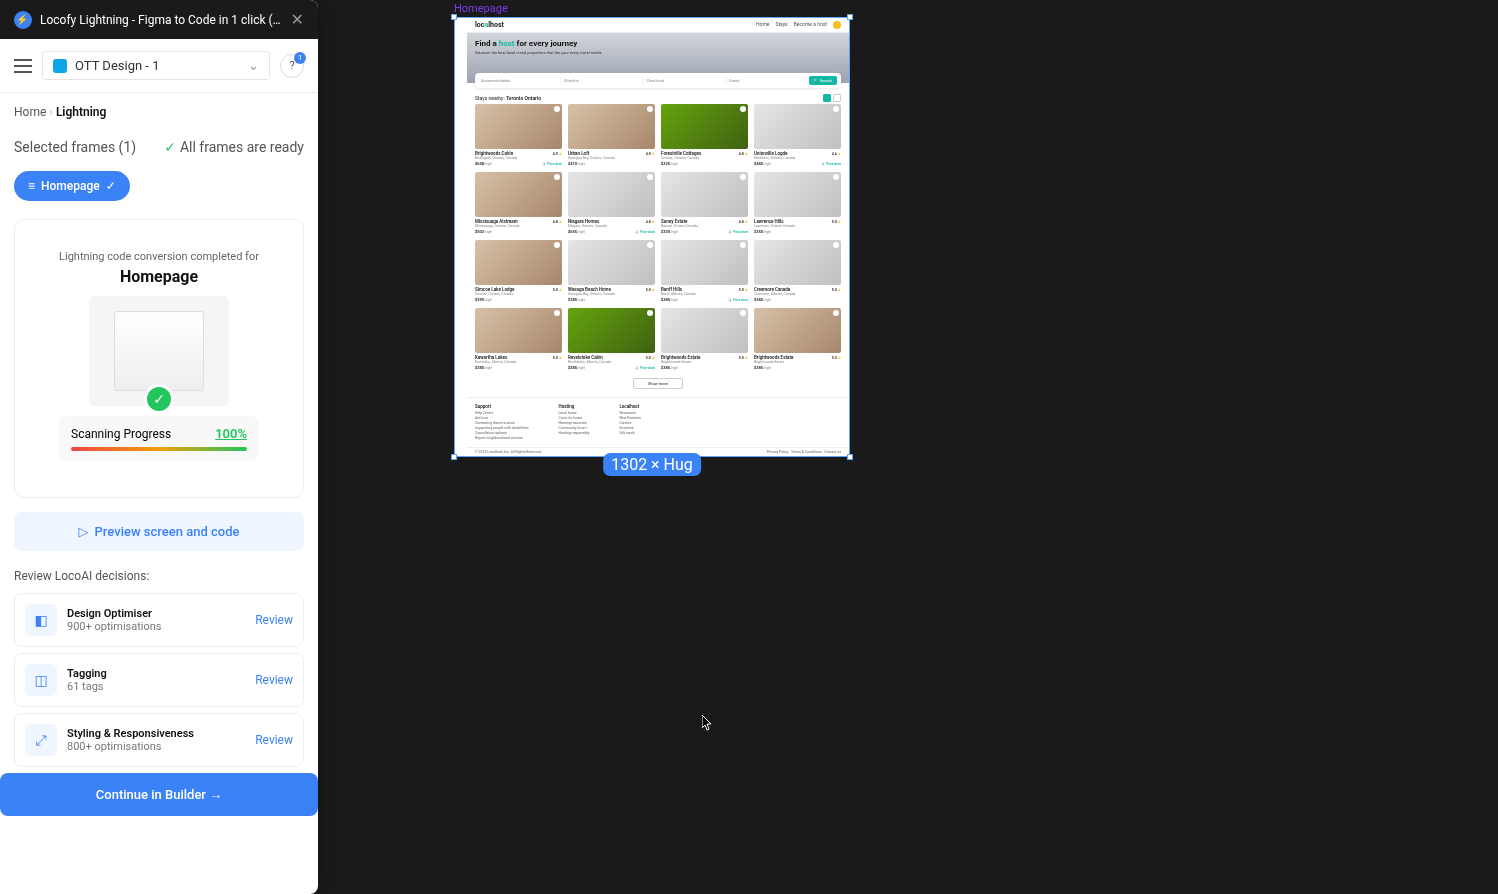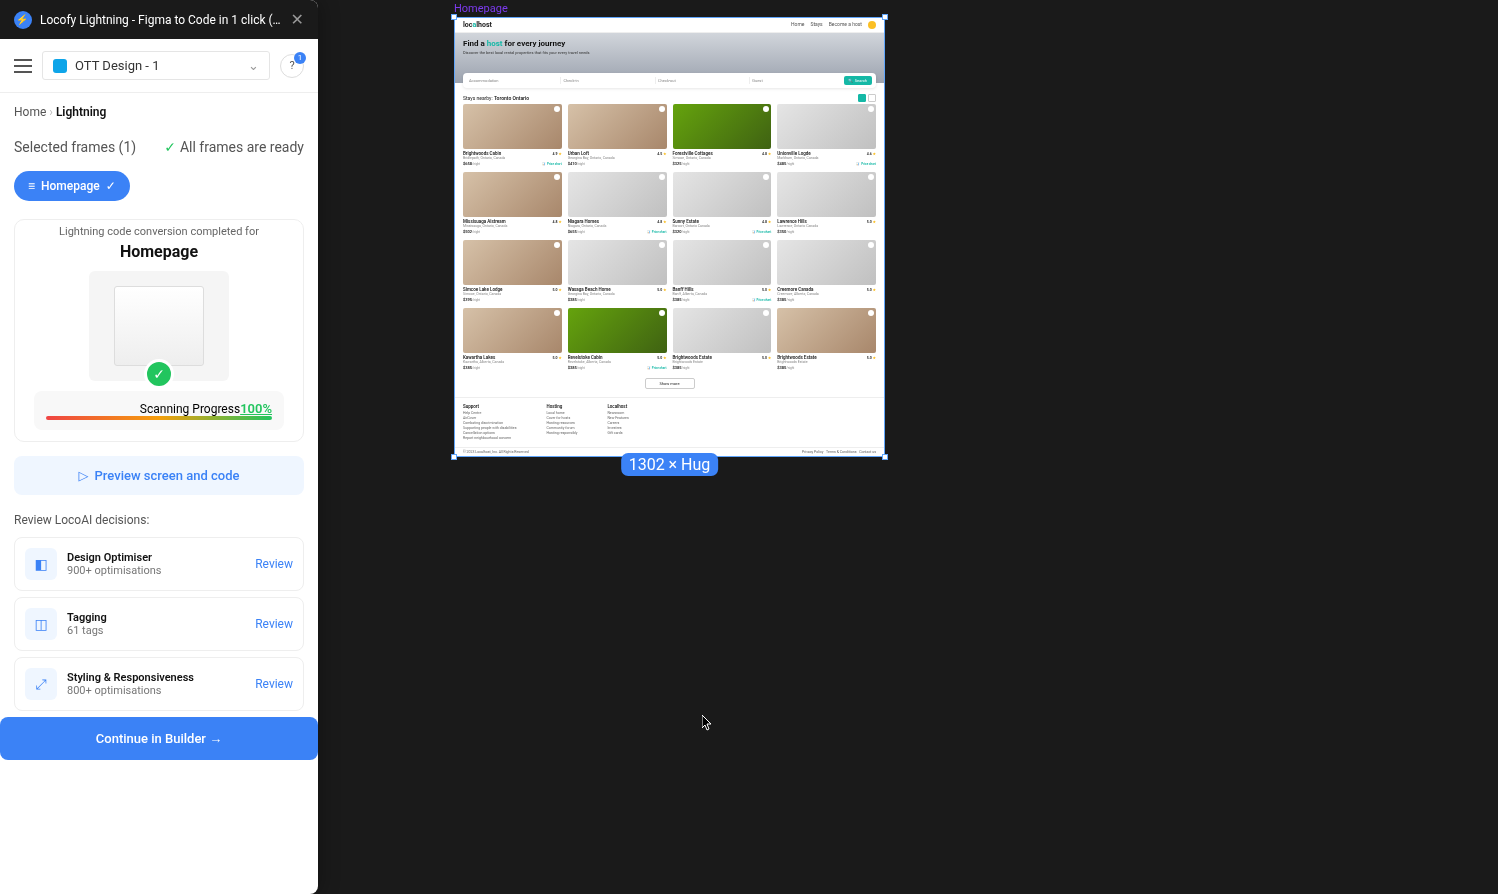--- a/index.html
+++ b/index.html
@@ -21,48 +21,48 @@
 .help-badge::after { content: "1"; position: absolute; top: -3px; right: -3px; background: #3b82f6; color: #fff; width: 12px; height: 12px; border-radius: 50%; font-size: 8px; display: flex; align-items: center; justify-content: center; }
 
 .breadcrumb { padding: 12px 14px; font-size: 12px; color: #555; }
 .breadcrumb .current { color: #111; font-weight: 600; }
 
 .frames-row { padding: 8px 14px; display: flex; justify-content: space-between; align-items: center; font-size: 14px; color: #555; }
 .frames-ready { display: flex; align-items: center; gap: 4px; color: #555; }
 
 .frame-pill { margin: 8px 14px; display: inline-flex; align-items: center; gap: 6px; background: #3b82f6; color: #fff; padding: 8px 14px; border-radius: 20px; font-size: 12px; font-weight: 500; }
 
-.status-card { margin: 10px 14px; background: #fff; border: 1px solid #eee; border-radius: 10px; padding: 5px; text-align: center; }
+.status-card { margin: 10px 14px; background: #fff; border: 1px solid #eee; border-radius: 10px; padding: 30px; text-align: center; }
 .status-text { font-size: 11px; color: #666; margin-bottom: 4px; }
 .status-title { font-size: 16px; font-weight: 700; color: #111; margin-bottom: 10px; }
 .thumb-container { position: relative; width: 140px; height: 110px; margin: 0 auto 10px; background: #f5f5f5; border-radius: 6px; display: flex; align-items: center; justify-content: center; }
 .thumb { width: 90px; height: 80px; background: linear-gradient(#fff, #eee); border: 1px solid #ddd; border-radius: 3px; }
 .check-circle { position: absolute; bottom: -8px; left: 50%; transform: translateX(-50%); width: 30px; height: 30px; background: #22c55e; border-radius: 50%; border: 3px solid #fff; display: flex; align-items: center; justify-content: center; color: #fff; font-size: 14px; }
 
 .progress-box { margin: 6px 14px; background: #f8f8f8; border-radius: 8px; padding: 10px 12px; }
-.progress-row { display: flex; justify-content: flex-end; align-items: center; font-size: 12px; }
+.progress-row { display: flex; justify-content: space-between; align-items: center; font-size: 12px; margin-bottom: 6px; }
 .progress-pct { color: #22c55e; font-weight: 600; font-size: 13px; text-decoration: underline; }
 .progress-bar { height: 4px; background: linear-gradient(90deg, #ef4444, #f59e0b, #22c55e); border-radius: 2px; }
 
 .preview-btn { margin: 14px; padding: 12px; background: #eff6ff; border-radius: 8px; text-align: center; color: #3b82f6; font-size: 13px; font-weight: 500; display: flex; align-items: center; justify-content: center; gap: 6px; }
 
 .review-label { padding: 4px 14px; font-size: 12px; color: #555; }
 .review-item { margin: 6px 14px; padding: 10px; border: 1px solid #eee; border-radius: 8px; display: flex; align-items: center; gap: 10px; }
 .review-icon { width: 32px; height: 32px; background: #eff6ff; border-radius: 6px; display: flex; align-items: center; justify-content: center; color: #3b82f6; font-size: 14px; }
 .review-info { flex: 1; }
 .review-title { font-size: 11px; font-weight: 600; color: #111; }
 .review-sub { font-size: 11px; color: #777; }
 .review-link { color: #3b82f6; font-size: 12px; }
 
 .continue-btn { padding: 14px; background: #3b82f6; color: #fff; border-radius: 8px; text-align: center; font-size: 13px; font-weight: 500; display: flex; align-items: center; justify-content: center; gap: 6px; }
 
 
 .canvas-wrap { position: absolute; left: 454px; top: 2px; }
 .frame-label { color: #7c3aed; font-size: 11px; margin-bottom: 2px; }
-.frame-box { width: 431px; border: 1.5px solid #60a5fa; position: relative; background: #fff; }
+.frame-box { width: 396px; border: 1.5px solid #60a5fa; position: relative; background: #fff; padding-left: 12px; }
 .sel-handle { position: absolute; width: 6px; height: 6px; background: #fff; border: 1.5px solid #60a5fa; }
 .sh-tl { top: -4px; left: -4px; } .sh-tr { top: -4px; right: -4px; }
 .sh-bl { bottom: -4px; left: -4px; } .sh-br { bottom: -4px; right: -4px; }
 
 .size-badge { position: absolute; left: 50%; transform: translateX(-50%); bottom: -20px; background: #3b82f6; color: #fff; font-size: 16px; padding: 2px 8px; border-radius: 7px; }
 
 
 .site { font-size: 6px; color: #222; }
 .site-header { display: flex; align-items: center; justify-content: space-between; padding: 3px 8px; border-bottom: 0.5px solid #eee; }
 .site-logo { font-weight: 700; font-size: 7px; }

